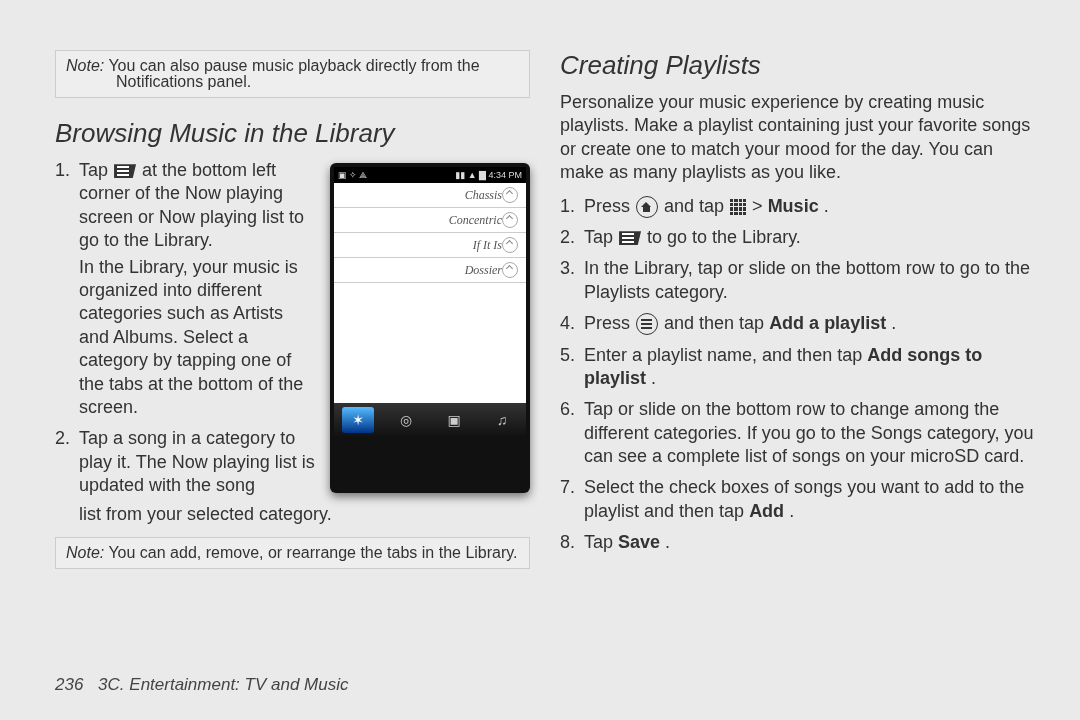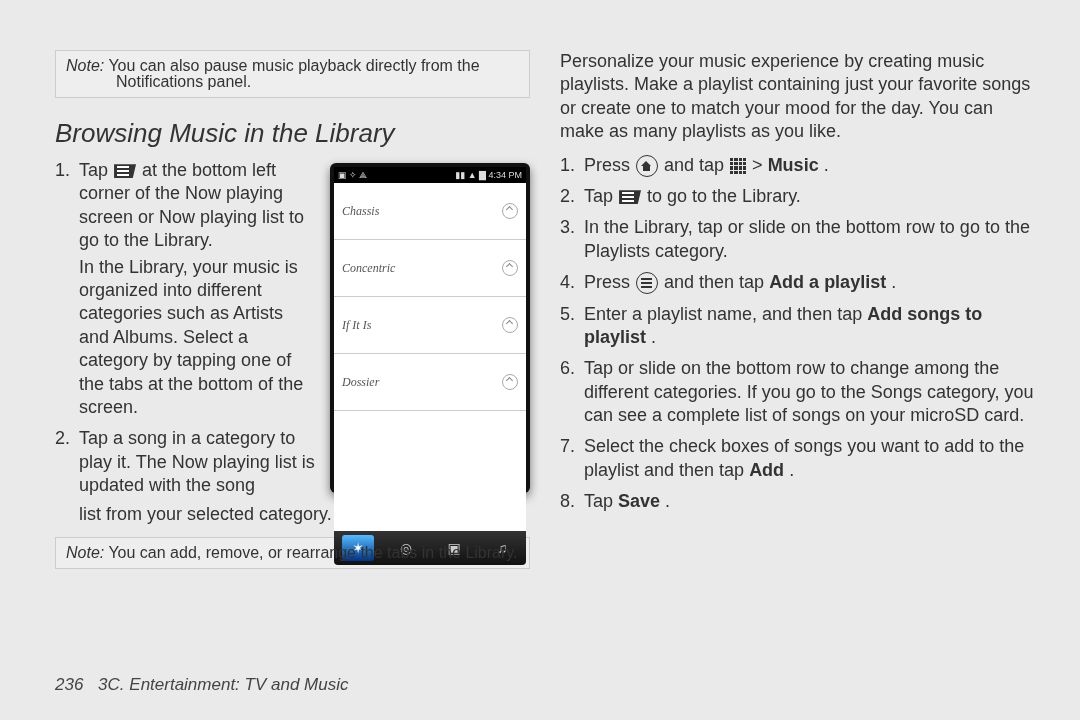--- a/index.html
+++ b/index.html
@@ -181,23 +181,23 @@
   .phone .hdr .hdr-sub { font-size: 9px; color: #bbb; }
   .phone .hdr .hdr-icons { font-size: 11px; color: #ddd; }
   .phone .list {
     background: #fff;
     color: #555;
     font-style: italic;
     font-family: Georgia, serif;
   }
   .phone .list .row {
     display: flex;
-    justify-content: space-between;
+    justify-content: flex-end;
     align-items: center;
-    padding: 20px 8px;
+    padding: 4px 8px;
     border-bottom: 1px solid #ccc;
     font-size: 12px;
   }
   .phone .list .row .chev {
     width: 14px; height: 14px;
     border: 1px solid #aaa;
     border-radius: 50%;
     position: relative;
   }
   .phone .list .row .chev::after {
@@ -324,20 +324,21 @@
 
     <div style="padding-left:24px; margin-top:-4px; margin-bottom:10px; line-height:1.3;">list from your selected category.</div>
 
     <div class="note-box">
       <span class="note-label">Note:</span>
       <span class="note-text">You can add, remove, or rearrange the tabs in the Library.</span>
     </div>
   </div>
 
   <div class="col">
+    <h2 class="section-title">Creating Playlists</h2>
 
     <p class="intro">Personalize your music experience by creating music playlists. Make a playlist containing just your favorite songs or create one to match your mood for the day. You can make as many playlists as you like.</p>
 
     <ol class="steps">
       <li>
         <span>Press </span>
         <span class="inline-icon">
             <span class="icon-home"></span>
           </span>
         <span> and tap </span>

